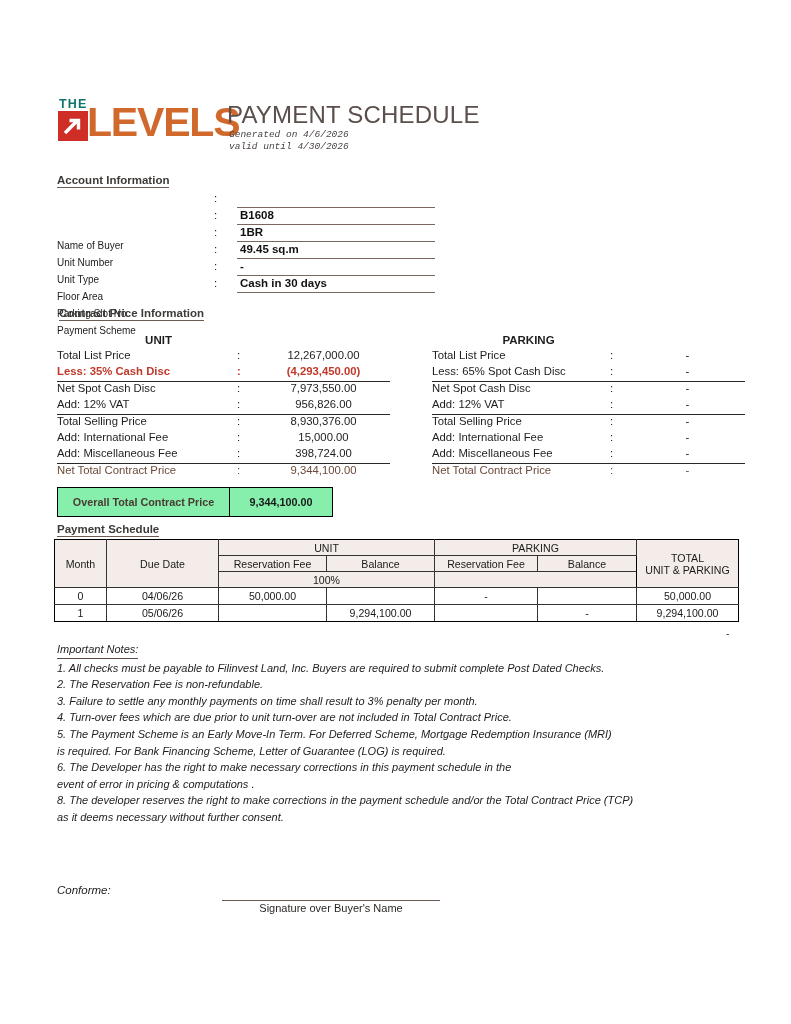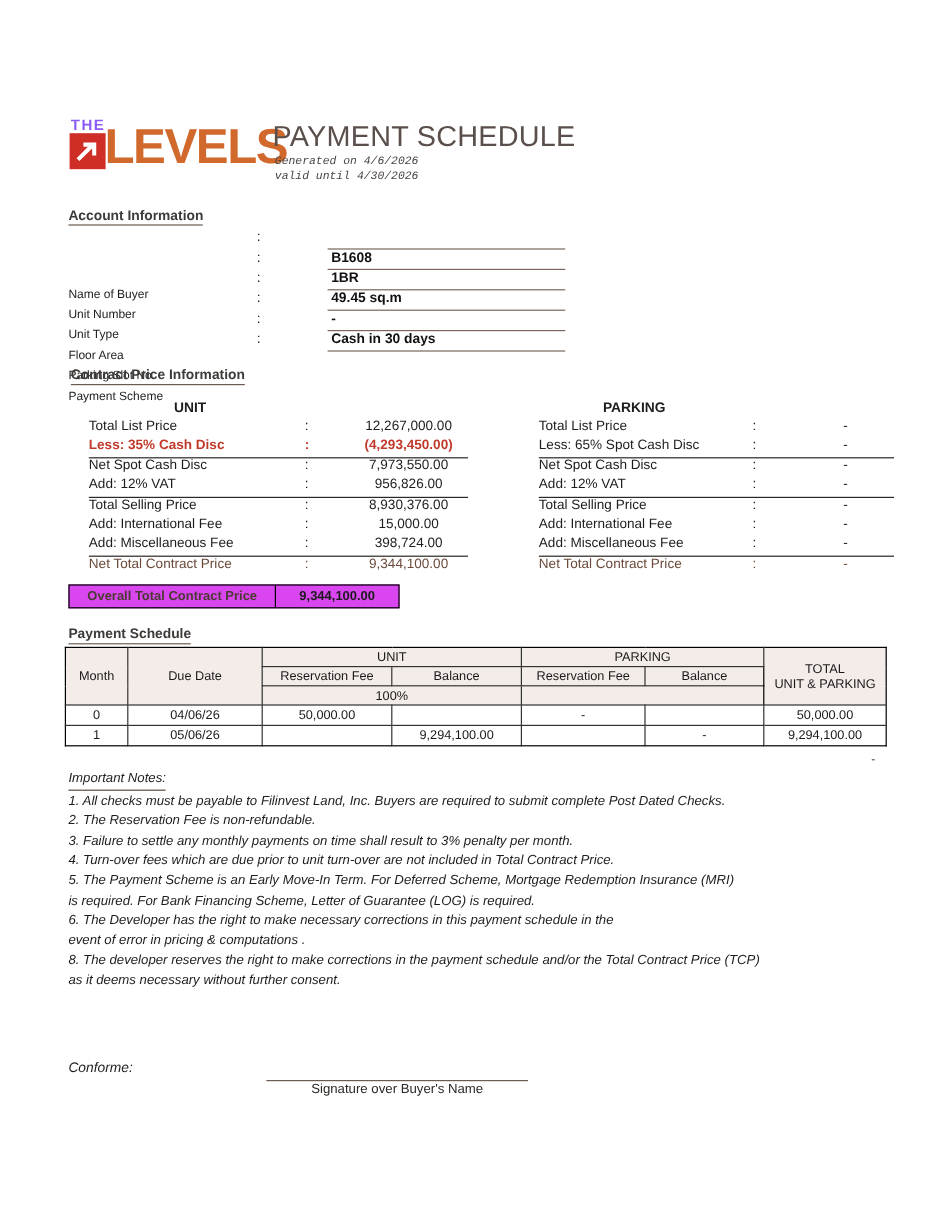--- a/index.html
+++ b/index.html
@@ -31,21 +31,21 @@
     position: absolute;
     left: 0; top: 0;
     width: 165px; height: 50px;
   }
   .logo-the {
     position: absolute;
     left: 4px; top: 1px;
     font-size: 12.5px;
     letter-spacing: 1.2px;
     font-weight: bold;
-    color: #8b5cf6;
+    color: #0f766e;
     font-family: "Liberation Sans", sans-serif;
   }
   .logo-mark {
     position: absolute;
     left: 3px; top: 15px;
     width: 30px; height: 30px;
     background: #cf2e26;
   }
   .logo-mark svg { display: block; }
   .logo-text {
@@ -117,21 +117,20 @@
     left: 180px; top: 0;
     width: 198px;
     height: 16px;
     font-size: 11.5px;
     font-weight: bold;
     color: #111;
     border-bottom: 1.4px solid #7a665c;
     box-sizing: border-box;
     padding-left: 3px;
     white-space: nowrap;
-    margin-left: 36px;
   }
 
   
   .cp {
     position: absolute;
     top: 334px;
     font-size: 11.3px;
   }
   .cp.unit  { left: 57px;  width: 333px; }
   .cp.park  { left: 432px; width: 313px; }
@@ -142,21 +141,20 @@
     font-weight: bold;
     font-size: 11.5px;
     color: #1f1d1c;
   }
   .cp.unit .cp-head { padding-right: 130px; }
   .cp.park .cp-head { padding-right: 120px; }
   .cp-row {
     position: relative;
     height: 16.4px;
     color: #1f1d1c;
-    margin-left: 17px;
   }
   .cp-row .lbl {
     position: absolute; left: 0; top: 0;
     white-space: nowrap;
   }
   .cp-row .cln {
     position: absolute; top: 0;
   }
   .cp-row .val {
     position: absolute; top: 0;
@@ -184,25 +182,25 @@
   .cp-row.accent .cln,
   .cp-row.accent .val { color: #c0392b; }
   .cp-row.total-brown .lbl,
   .cp-row.total-brown .cln,
   .cp-row.total-brown .val { color: #6b4a3a; }
 
   
   .overall {
     position: absolute;
     left: 57px; top: 487px;
-    width: 276px; height: 20px;
+    width: 276px; height: 30px;
     border: 1.8px solid #000;
     box-sizing: border-box;
     display: flex;
-    background: #d946ef;
+    background: #86efac;
   }
   .overall .ov-lbl {
     flex: 0 0 172px;
     border-right: 1.5px solid #000;
     box-sizing: border-box;
     font-size: 10.8px;
     font-weight: bold;
     color: #4a3a32;
     display: flex;
     align-items: center;

